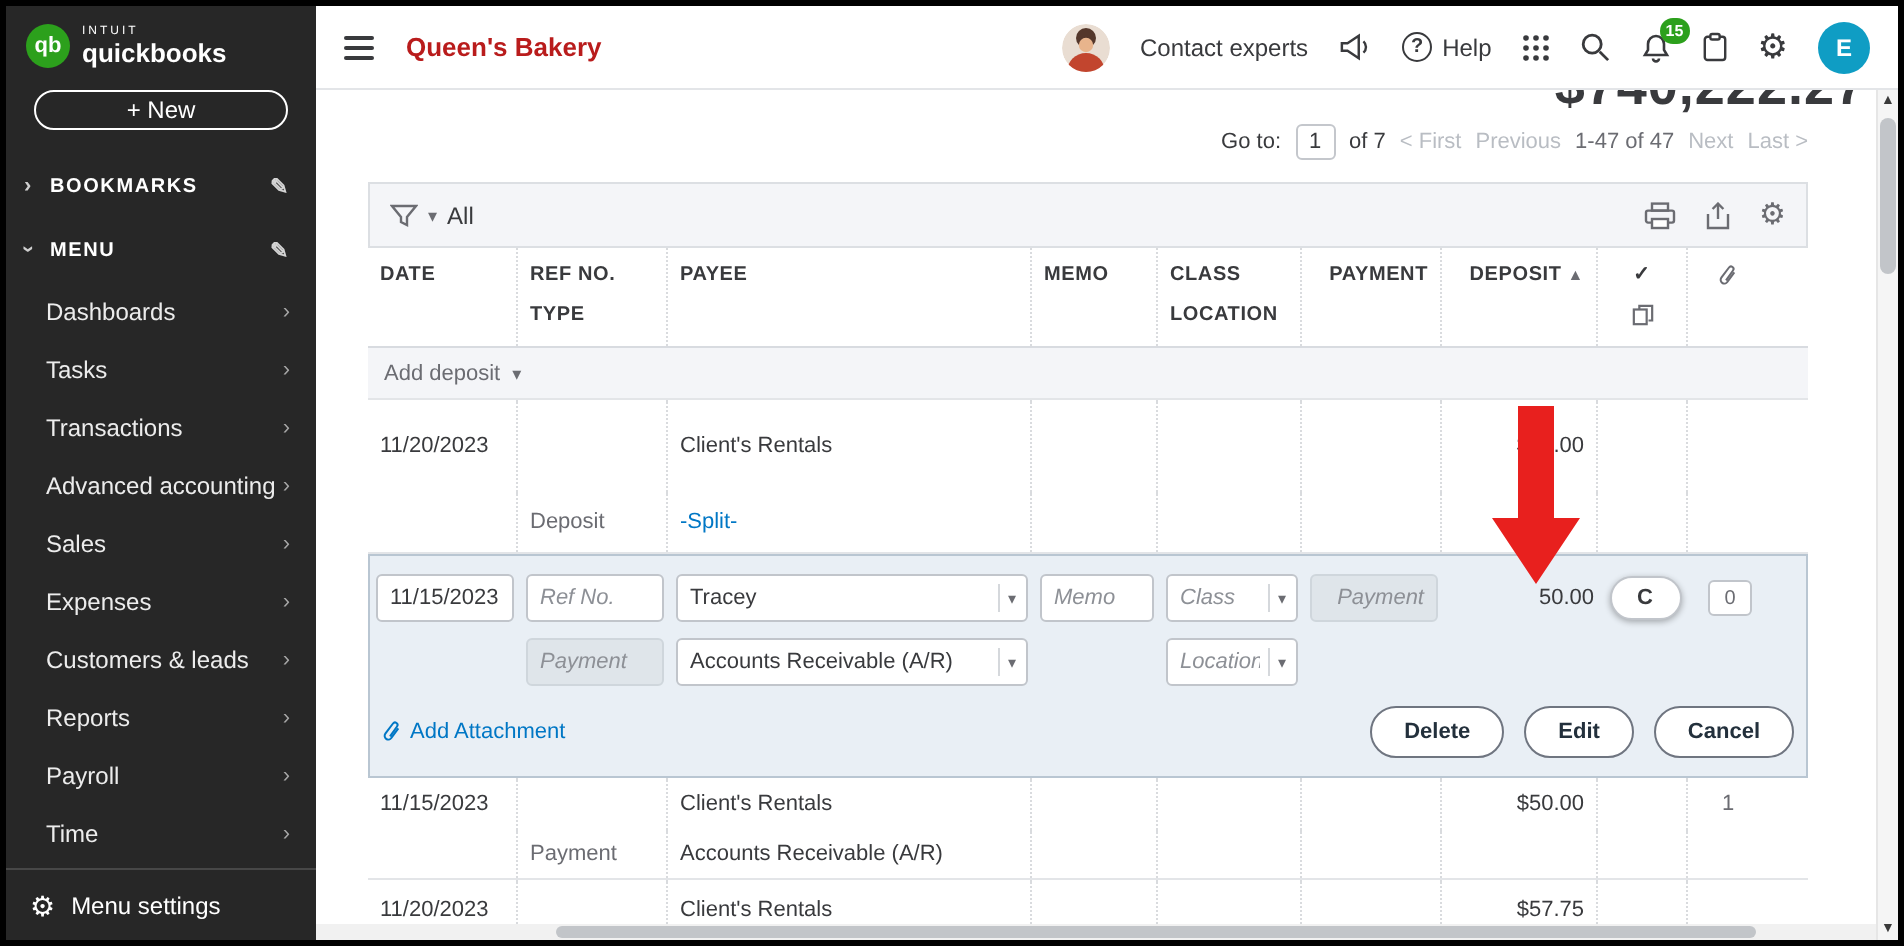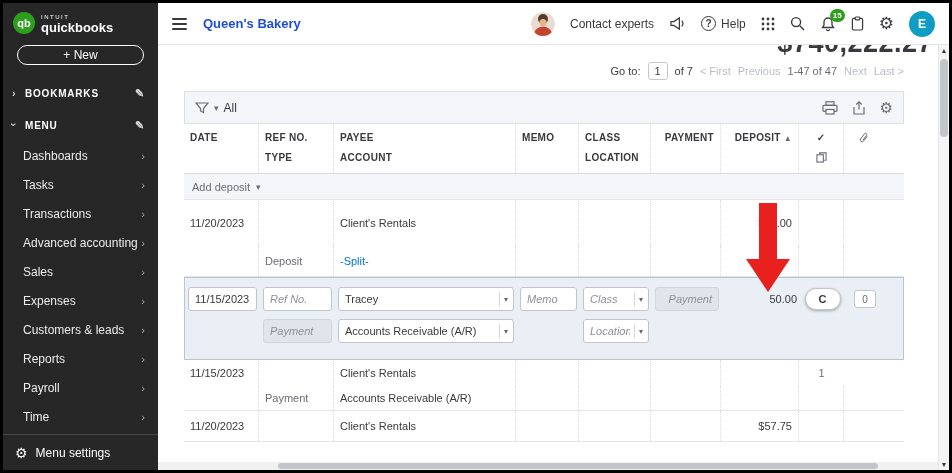--- a/index.html
+++ b/index.html
@@ -1,40 +1,40 @@
 <!DOCTYPE html>
 <html><head>
 <meta charset="utf-8">
 <style>
 *{box-sizing:border-box;margin:0;padding:0}
 body{margin:0;font-family:"Liberation Sans",sans-serif;background:#9aa0a6}
 .frame{width:952px;height:473px;border:3px solid #000;background:#fff;display:flex;overflow:hidden}
 
 
 .sidebar{width:155px;flex:0 0 155px;background:#272727;color:#fff;display:flex;flex-direction:column}
-.logo{display:flex;align-items:center;gap:6px;padding:9px 10px 6px}
+.logo{display:flex;gap:6px;padding:9px 10px 6px}
 .logo-badge{width:22px;height:22px;border-radius:50%;background:#2ca01c;color:#fff;font-weight:bold;font-size:11px;display:flex;align-items:center;justify-content:center}
 .logo-intuit{font-size:6px;letter-spacing:1.5px;line-height:8px}
 .logo-qb{font-size:13px;font-weight:bold;line-height:13px}
 .new-btn{margin:5px 14px 12px;border:1px solid #fff;border-radius:14px;height:20px;display:flex;align-items:center;justify-content:center;font-size:12px;cursor:pointer}
 .side-sec{display:flex;align-items:center;height:32px;padding:0 13px 0 9px;font-size:10px;font-weight:bold;letter-spacing:.8px;cursor:pointer}
 .side-sec .chev{width:13px;font-size:11px;color:#cfcfcf}
 .chev-down{display:inline-block;transform:rotate(90deg)}
 .side-sec .pencil{margin-left:auto;color:#d4d4d4;font-size:11px}
 .nav-item{display:flex;align-items:center;height:29px;padding:0 13px 0 20px;font-size:12px;color:#ececec;cursor:pointer}
 .nav-item .chev{margin-left:auto;color:#a7a7a7;font-size:11px}
 .side-bottom{margin-top:auto;border-top:1px solid #474747;height:36px;display:flex;align-items:center;gap:8px;padding:0 12px;font-size:12px;cursor:pointer}
 .side-bottom .gear{font-size:14px}
 
 
 .main{flex:1;display:flex;flex-direction:column;min-width:0;background:#fff}
 .topbar{height:42px;flex:0 0 42px;border-bottom:1px solid #e3e5e8;display:flex;align-items:center;padding:0 14px}
 .burger{display:flex;flex-direction:column;gap:3px;cursor:pointer}
 .burger span{width:15px;height:2px;background:#393a3d;border-radius:1px}
-.company{margin-left:16px;font-size:13px;font-weight:bold;color:#1d4ed8}
+.company{margin-left:16px;font-size:13px;font-weight:bold;color:#b91c1c}
 .top-right{margin-left:auto;display:flex;align-items:center;gap:15px}
 .tb-txt{font-size:12px;color:#393a3d}
 .icon-btn{display:flex;align-items:center;cursor:pointer;color:#393a3d}
 .help-wrap{display:flex;align-items:center;gap:5px;cursor:pointer}
 .q-circ{width:15px;height:15px;border:1.4px solid #393a3d;border-radius:50%;font-size:10px;display:flex;align-items:center;justify-content:center;font-weight:bold;color:#393a3d}
 .bell-wrap{position:relative}
 .badge{position:absolute;top:-7px;right:-9px;background:#2ca01c;color:#fff;font-size:8px;font-weight:bold;min-width:15px;height:13px;border-radius:7px;display:flex;align-items:center;justify-content:center;padding:0 3px}
 .gear-glyph{font-size:17px;line-height:1;color:#393a3d;cursor:pointer}
 .avatar-photo{width:24px;height:24px;border-radius:50%;overflow:hidden;flex:0 0 24px}
 .avatar-e{width:26px;height:26px;border-radius:50%;background:#0f9dc4;color:#fff;font-size:12px;font-weight:bold;display:flex;align-items:center;justify-content:center;cursor:pointer}
@@ -289,21 +289,20 @@
         <div class="th sep">
           <div>DATE</div>
             <div class="l2">&nbsp;</div>
         </div>
         <div class="th sep">
           <div>REF NO.</div>
             <div class="l2">TYPE</div>
         </div>
         <div class="th sep">
           <div>PAYEE</div>
-            <div class="l2">ACCOUNT</div>
         </div>
         <div class="th sep">
           <div>MEMO</div>
             <div class="l2">&nbsp;</div>
         </div>
         <div class="th sep">
           <div>CLASS</div>
             <div class="l2">LOCATION</div>
         </div>
         <div class="th sep ra">
@@ -415,30 +414,44 @@
             <div class="sel">
               <span class="stext ph">Location</span>
               <span class="scaret">▾</span>
             </div>
           </div>
           <div class="ecell"></div>
           <div class="ecell"></div>
           <div class="ecell"></div>
           <div class="ecell"></div>
         </div>
+        <div class="edit-actions">
+          <span class="attach-link">
+            <svg viewBox="0 0 12 14" width="10" height="13">
+                <path d="M9.8 4.2 5.6 10a2.2 2.2 0 0 1-3.6-2.6L6.6 1.3a1.5 1.5 0 0 1 2.4 1.8L4.8 9" fill="none" stroke="#0077c5" stroke-width="1.2"></path>
+              </svg>
+            <span>Add Attachment</span>
+          </span>
+          <span class="btns">
+            <span class="pill-btn">Delete</span>
+            <span class="pill-btn">Edit</span>
+            <span class="pill-btn">Cancel</span>
+          </span>
+        </div>
       </div>
 
       <div class="trow">
         <div class="grid l1b">
           <div class="cell sep">11/15/2023</div>
           <div class="cell sep"></div>
           <div class="cell sep">Client's Rentals</div>
           <div class="cell sep"></div>
           <div class="cell sep"></div>
           <div class="cell sep ra"></div>
+          <div class="cell sep ra">$50.00</div>
           <div class="cell sep ce"></div>
           <div class="cell ce gray">1</div>
         </div>
         <div class="grid subB">
           <div class="cell sep"></div>
           <div class="cell sep gray">Payment</div>
           <div class="cell sep">Accounts Receivable (A/R)</div>
           <div class="cell sep"></div>
           <div class="cell sep"></div>
           <div class="cell sep"></div>

